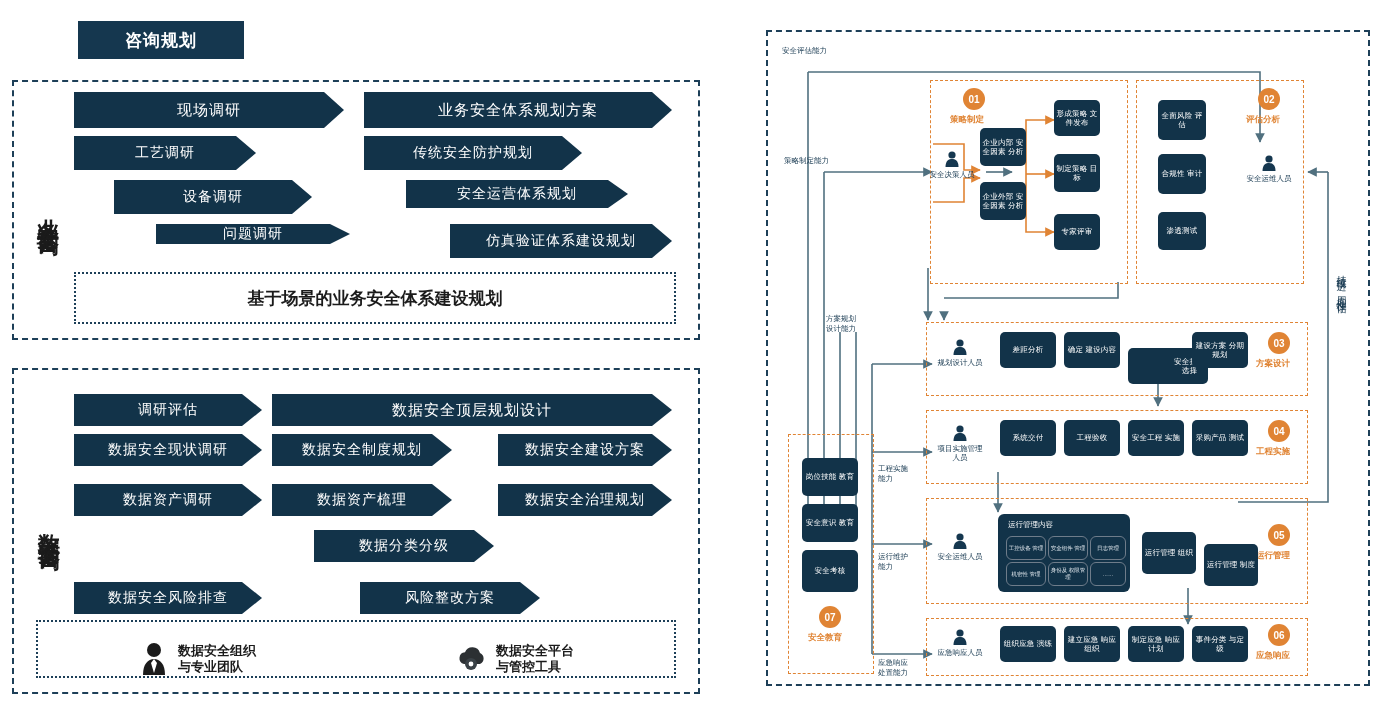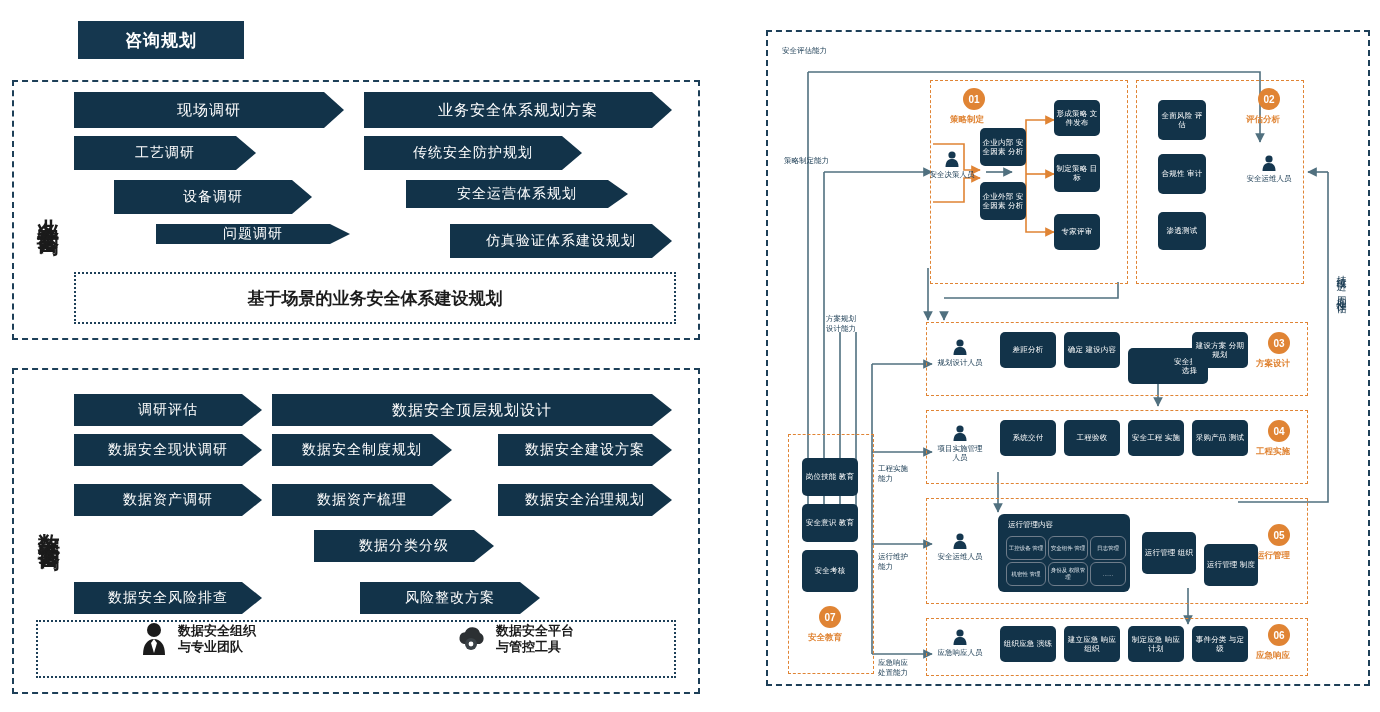--- a/index.html
+++ b/index.html
@@ -90,21 +90,21 @@
     <div class="chev big" style="left:258px;top:24px;width:400px;height:32px;">数据安全顶层规划设计</div>
     <div class="chev" style="left:258px;top:64px;width:180px;height:32px;">数据安全制度规划</div>
     <div class="chev" style="left:258px;top:114px;width:180px;height:32px;">数据资产梳理</div>
     <div class="chev" style="left:300px;top:160px;width:180px;height:32px;">数据分类分级</div>
     <div class="chev" style="left:346px;top:212px;width:180px;height:32px;">风险整改方案</div>
 
     <div class="chev" style="left:484px;top:64px;width:174px;height:32px;">数据安全建设方案</div>
     <div class="chev" style="left:484px;top:114px;width:174px;height:32px;">数据安全治理规划</div>
 
     <div class="inner-dot" style="left:22px;top:250px;width:636px;height:54px;">
-      <div style="display:flex;align-items:flex-start;height:100%;">
+      <div style="display:flex;align-items:flex-end;height:100%;">
         <div class="foot-item">
           <svg class="foot-ico" viewBox="0 0 32 34">
             <circle cx="16" cy="8" r="7" fill="#1b1b1b"></circle>
             <path d="M5 33 C5 22 10 17 16 17 C22 17 27 22 27 33 Z" fill="#1b1b1b"></path>
             <path d="M16 17 l-3 4 3 10 3-10 z" fill="#ffffff"></path>
           </svg>
           <div class="foot-txt">
             <div>数据安全组织</div>
             <div>与专业团队</div>
           </div>

